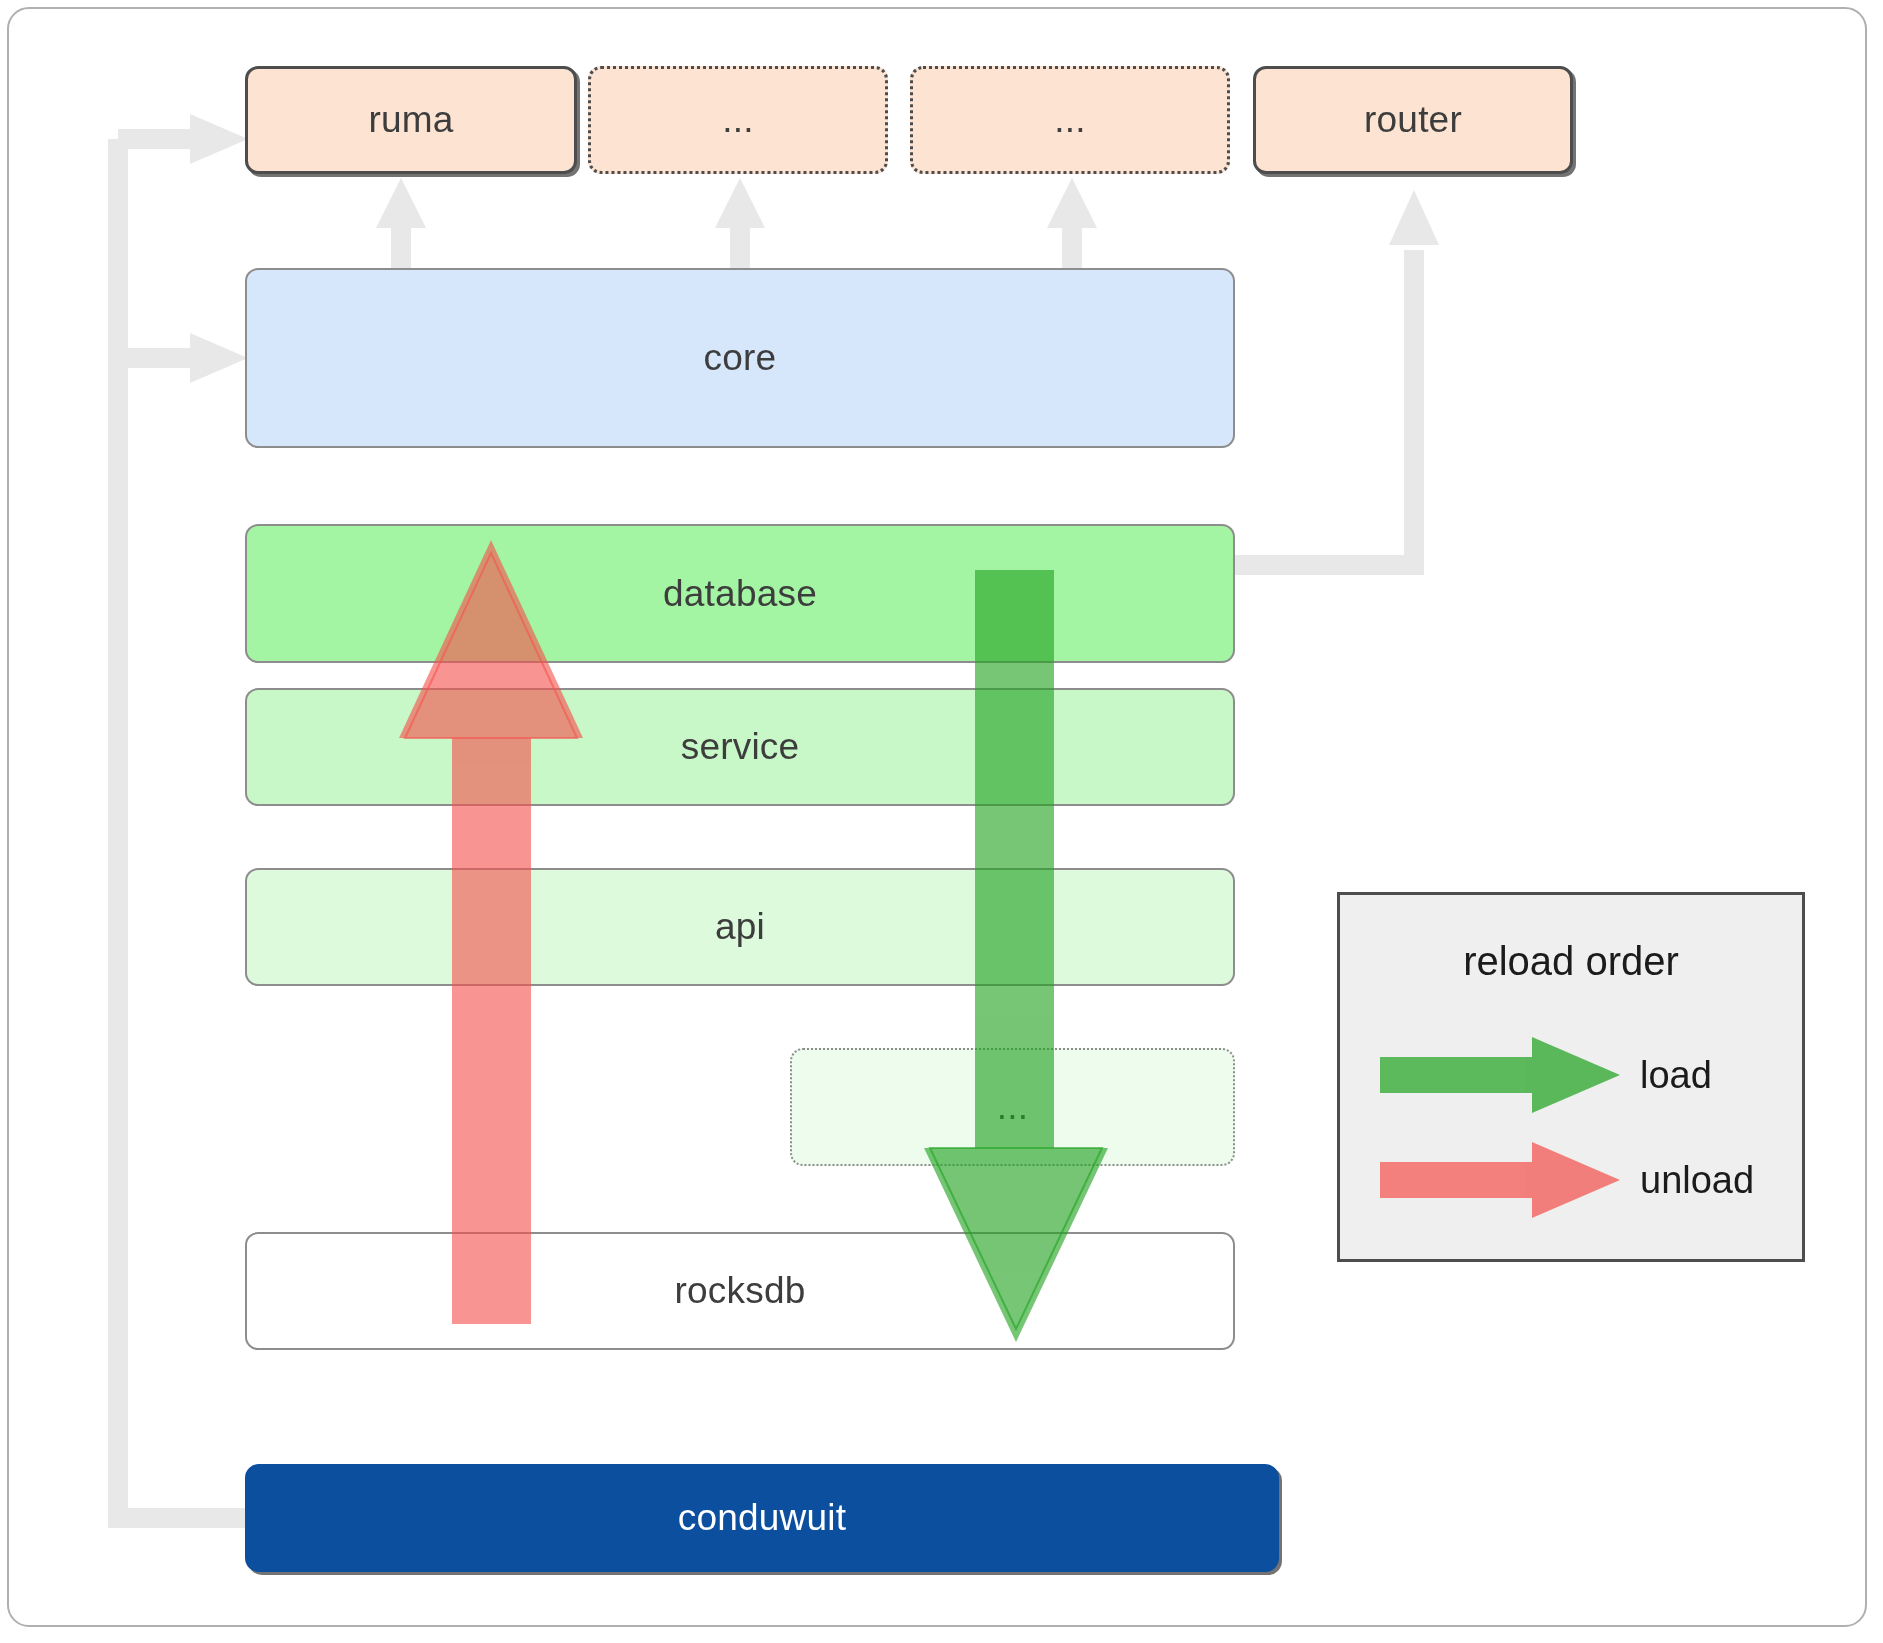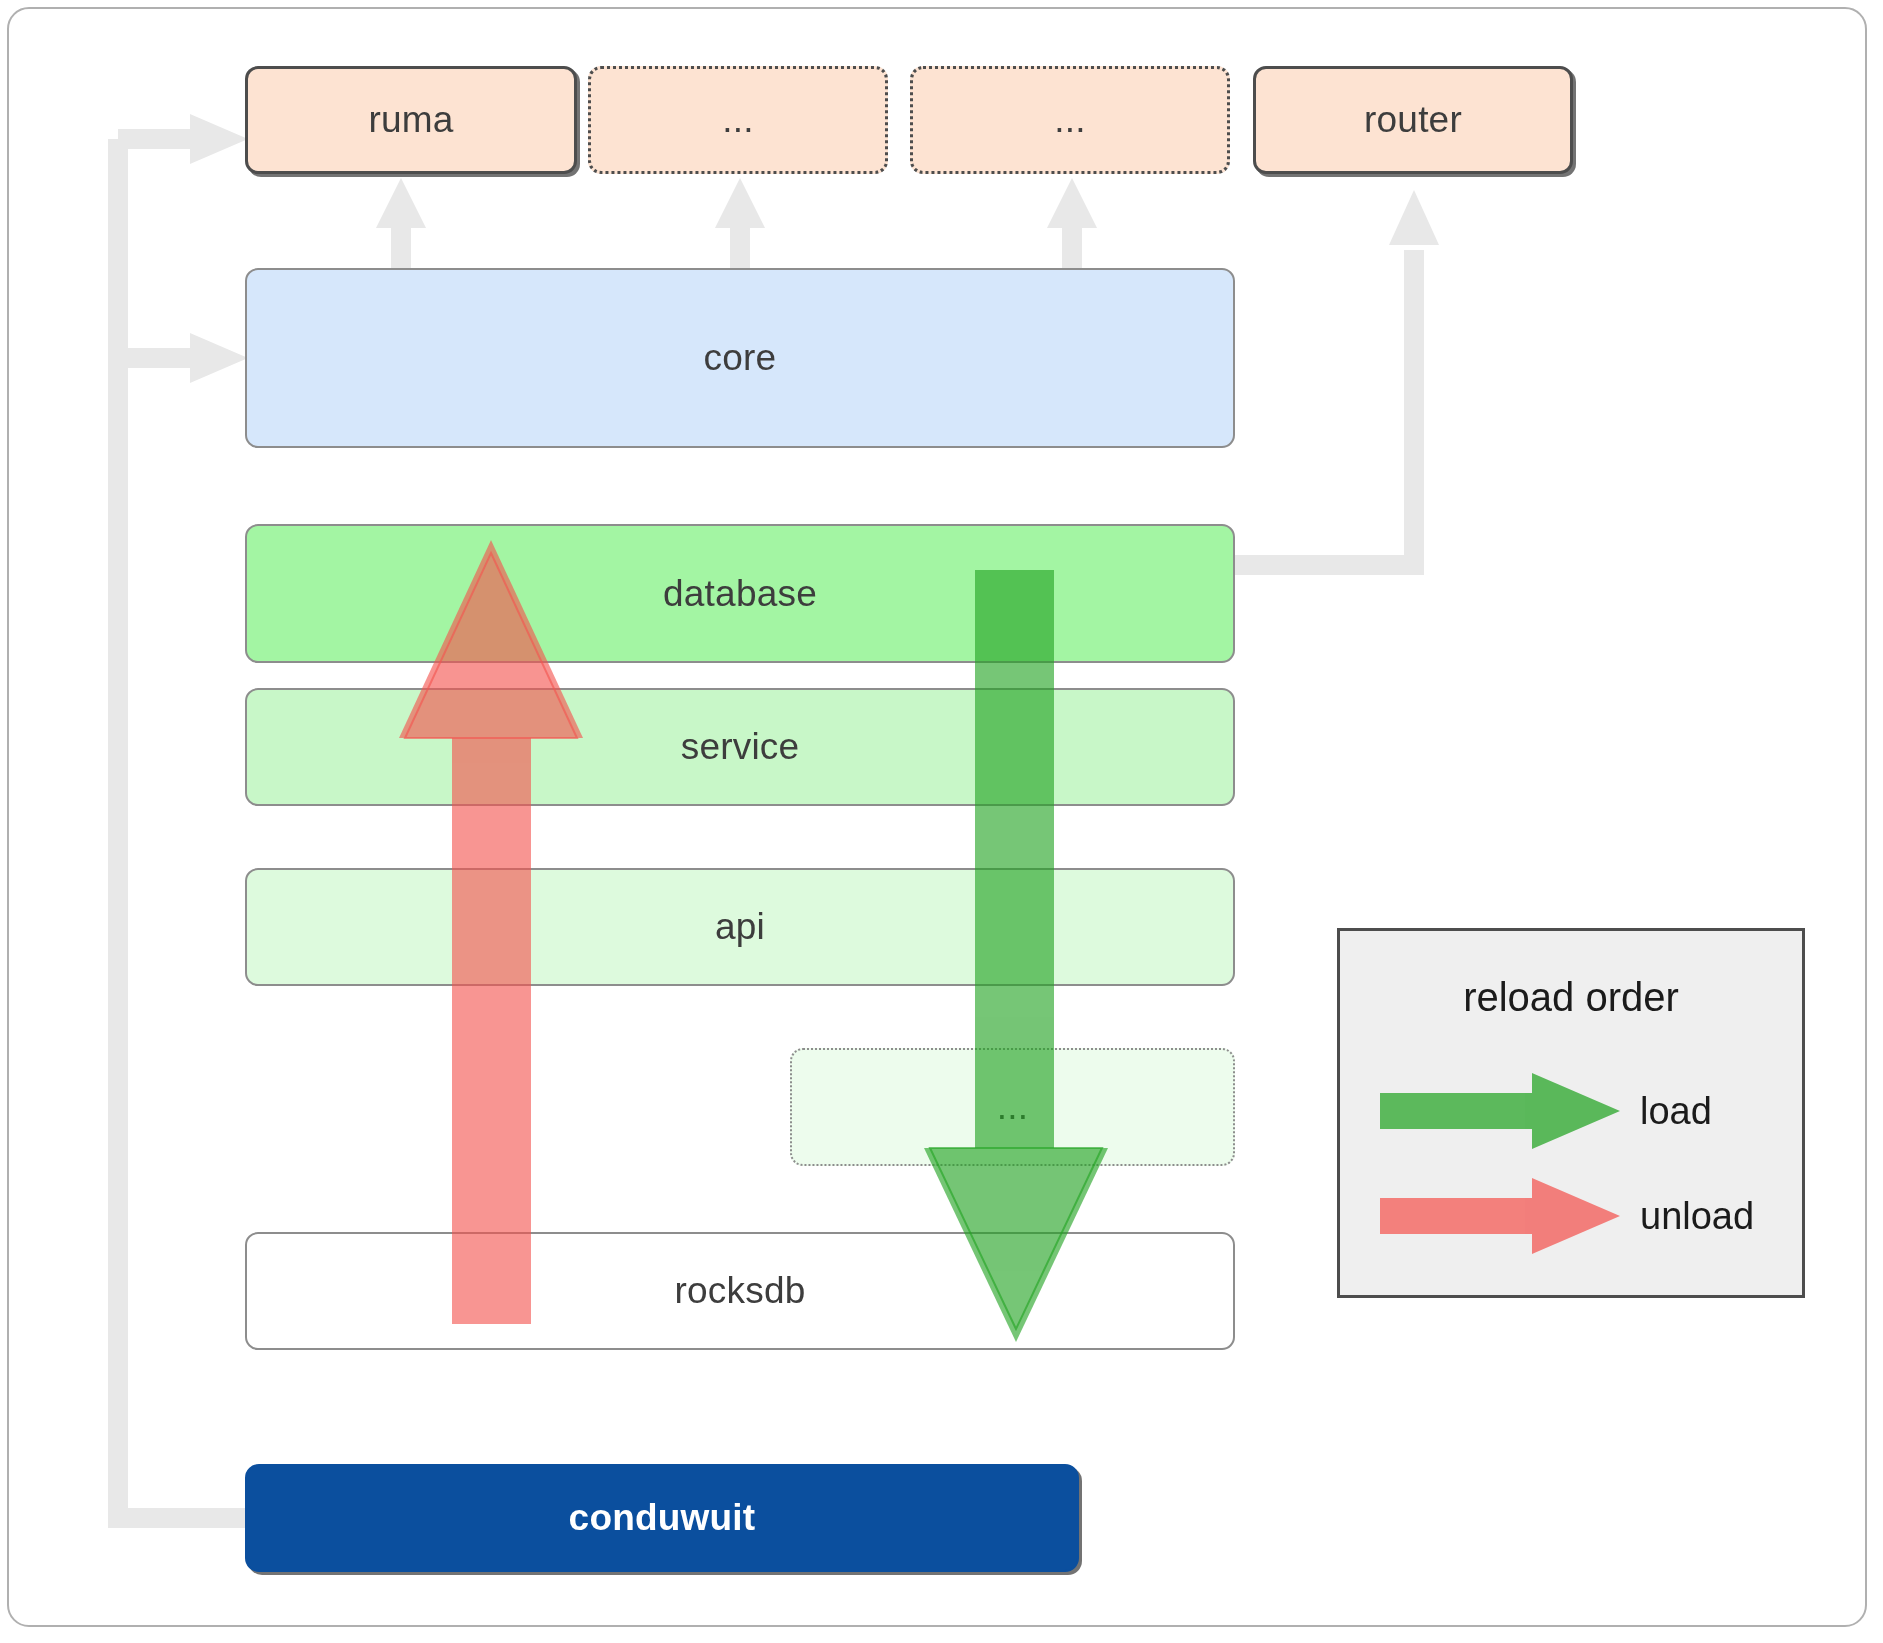--- a/index.html
+++ b/index.html
@@ -61,33 +61,33 @@
     left: 245px;
     width: 990px;
   }
   .layer.dotted { border: 2px dotted #8d8d8d; }
 
   
   .binary {
     background: #0b4f9e;
     border: 2px solid #0b4f9e;
     color: #ffffff;
-    font-weight: bold;
+    font-weight: normal;
     height: 108px;
     left: 245px;
-    width: 834px;
+    width: 1034px;
     top: 1464px;
     border-radius: 14px;
   }
 
   
   #legend {
     position: absolute;
     left: 1337px;
-    top: 928px;
+    top: 892px;
     width: 468px;
     height: 370px;
     box-sizing: border-box;
     background: #efefef;
     border: 3px solid #4d4d4d;
   }
   #legend-title {
     position: absolute;
     left: 0;
     top: 44px;

